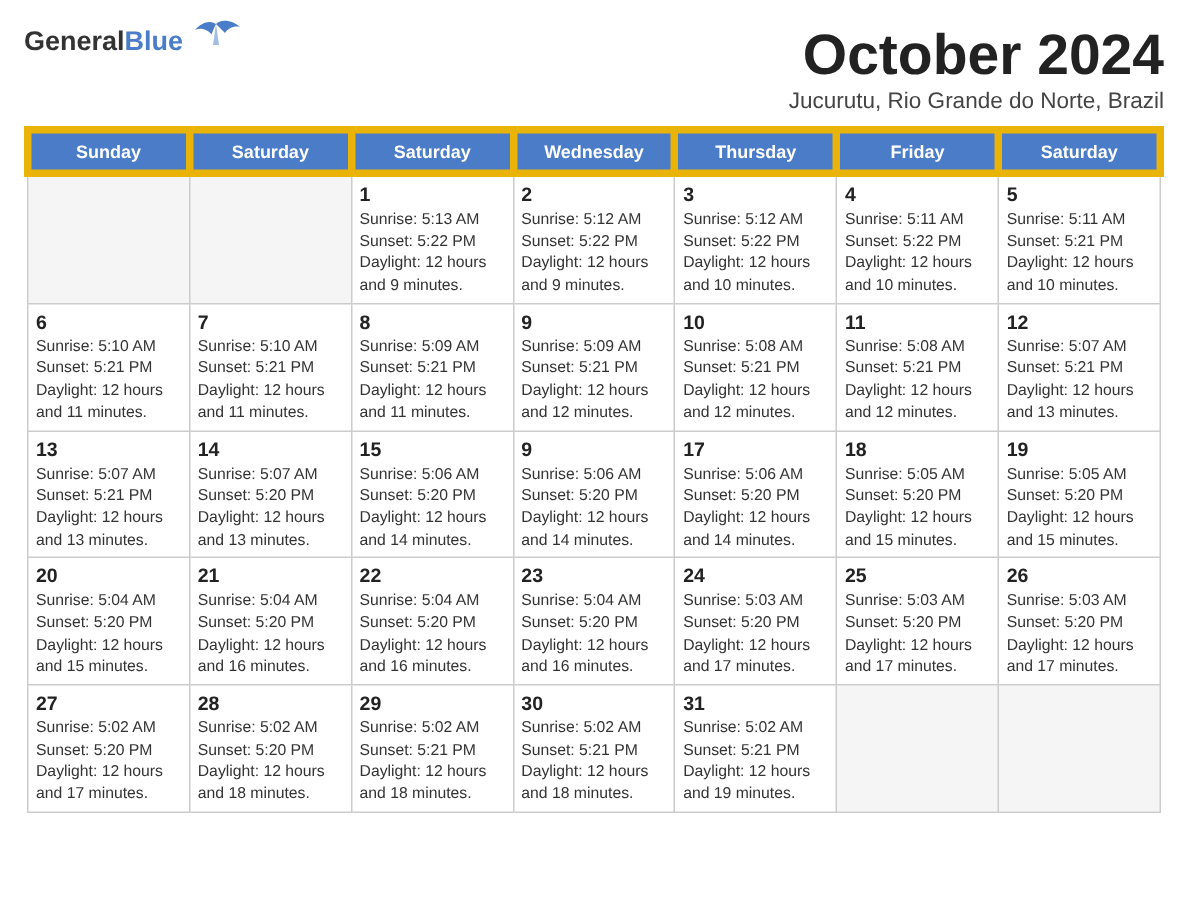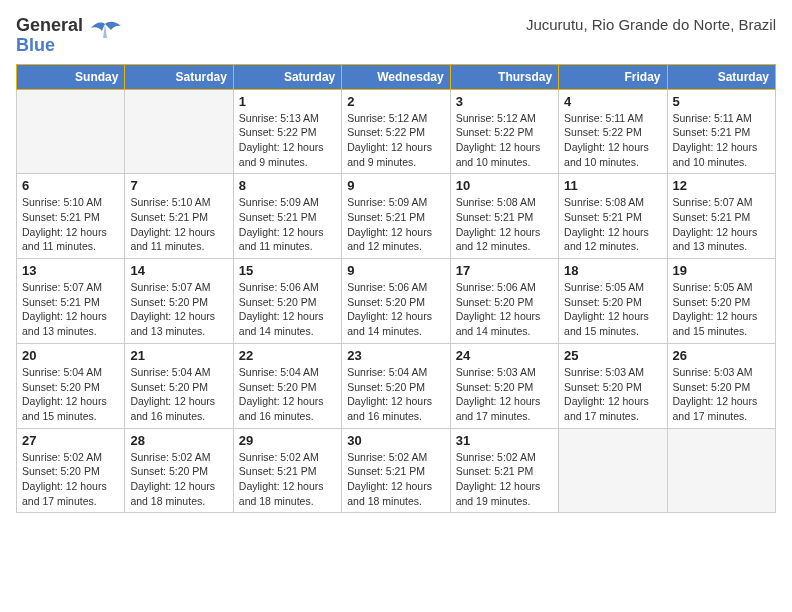--- a/index.html
+++ b/index.html
@@ -34,25 +34,25 @@
       color: #444;
     }
     .calendar {
       width: 100%;
       border-collapse: collapse;
       font-size: 11px;
     }
     .calendar th {
       background: #4a7cc7;
       color: #fff;
-      text-align: right;
+      text-align: center;
       padding: 5px 6px;
       font-size: 12px;
       font-weight: bold;
-      border: 1px solid #eab308;
+      border: 5px solid #eab308;
     }
     .calendar td {
       border: 1px solid #ccc;
       vertical-align: top;
       padding: 4px 5px;
       width: 108px;
       min-height: 80px;
       height: 80px;
       background: #fff;
     }
@@ -69,21 +69,20 @@
       color: #333;
       font-size: 10.5px;
       line-height: 1.4;
     }
     .logo-row {
       display: flex;
       align-items: center;
     }
     .logo-name {
       display: flex;
-      flex-direction: column;
       line-height: 1.1;
     }
     .logo-general {
       font-size: 18px;
       font-weight: bold;
       color: #333;
     }
     .logo-blue {
       font-size: 18px;
       font-weight: bold;
@@ -105,20 +104,21 @@
         <span class="logo-blue">Blue</span>
       </div>
       <svg class="bird-svg" width="36" height="28" viewBox="0 0 36 28">
         <path d="M18 4 C22 0, 30 2, 34 6 C30 5, 26 7, 24 10 C22 8, 20 6, 18 4Z" fill="#4a7cc7"></path>
         <path d="M18 4 C14 1, 8 3, 4 8 C8 6, 13 8, 15 11 C16 8, 17 6, 18 4Z" fill="#4a7cc7"></path>
         <path d="M18 4 L20 18 L16 18 Z" fill="#4a7cc7" opacity="0.5"></path>
       </svg>
     </div>
   </div>
   <div class="title-block">
+    <div class="month-title">October 2024</div>
     <div class="subtitle">Jucurutu, Rio Grande do Norte, Brazil</div>
   </div>
 </div>
 
 <table class="calendar">
   <thead>
     <tr>
       <th>Sunday</th>
       <th>Saturday</th>
       <th>Saturday</th>

